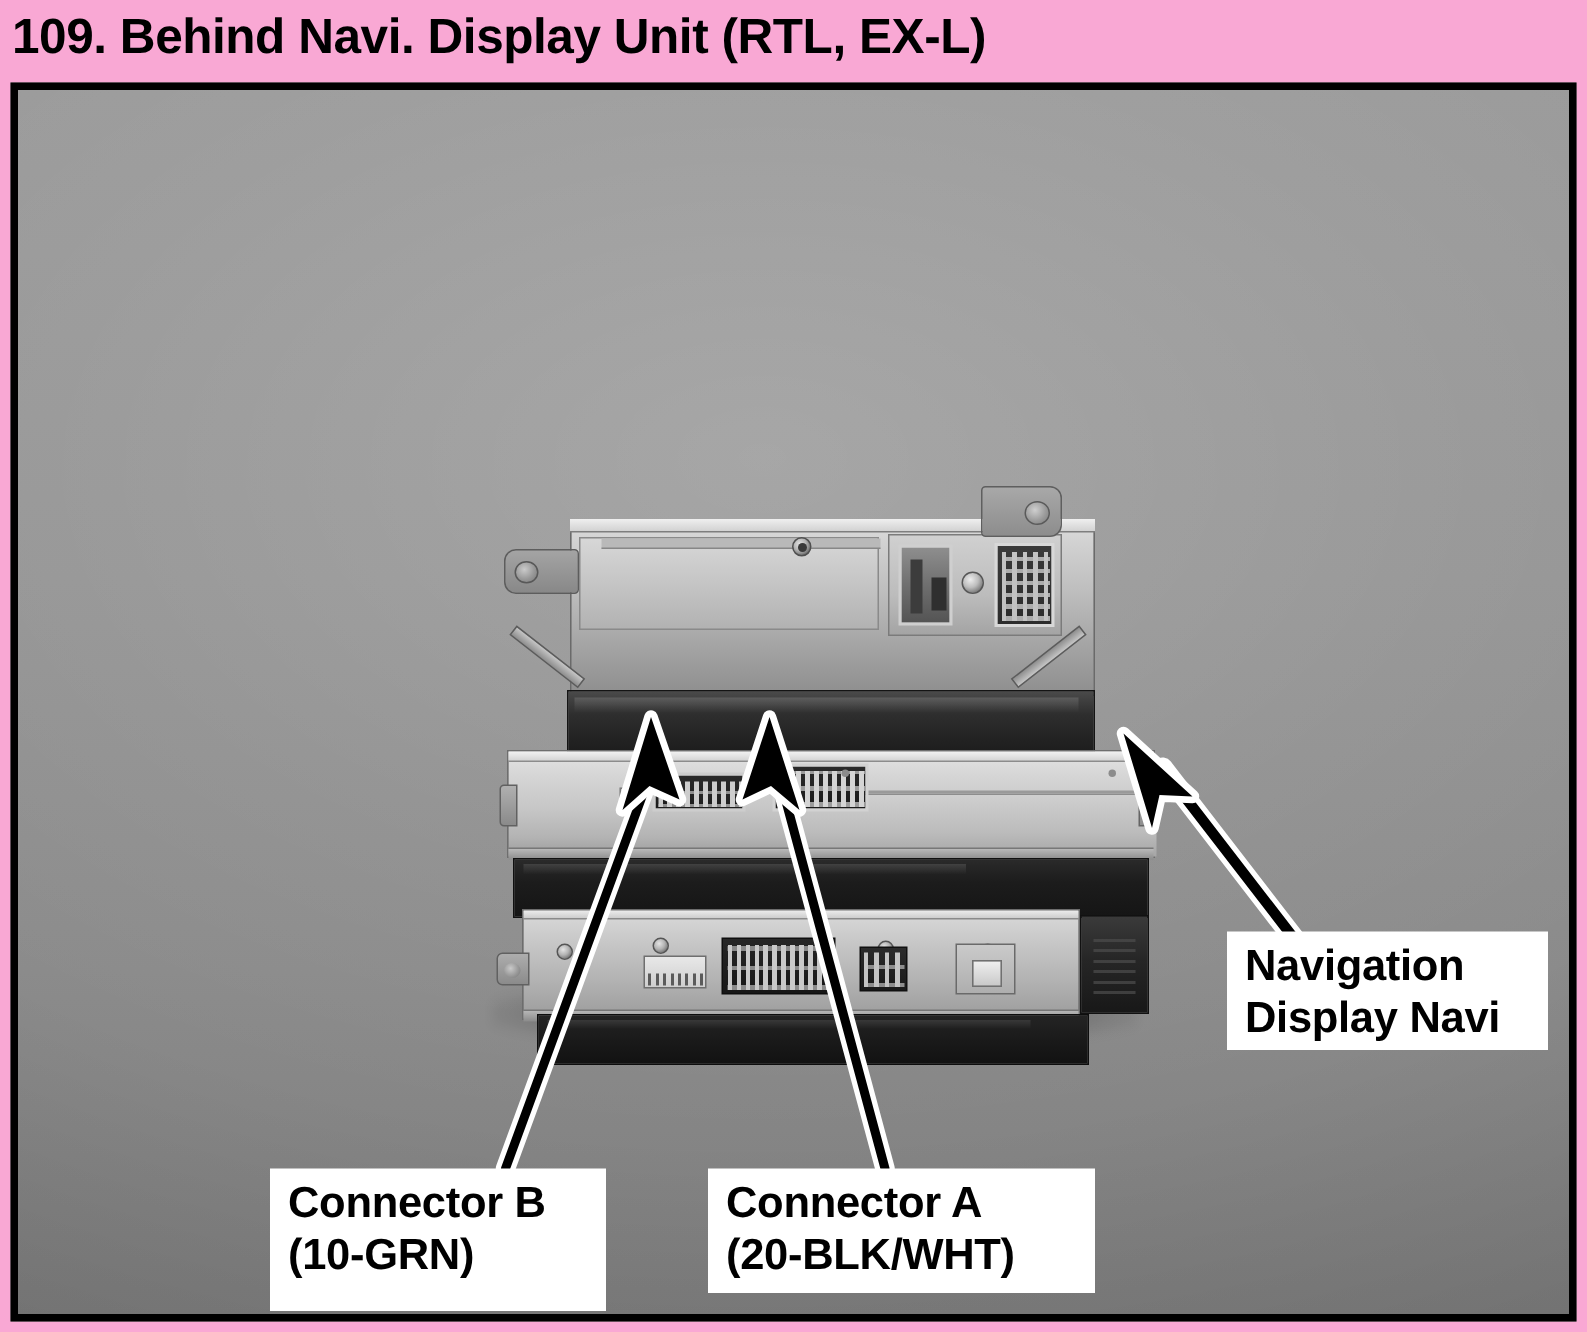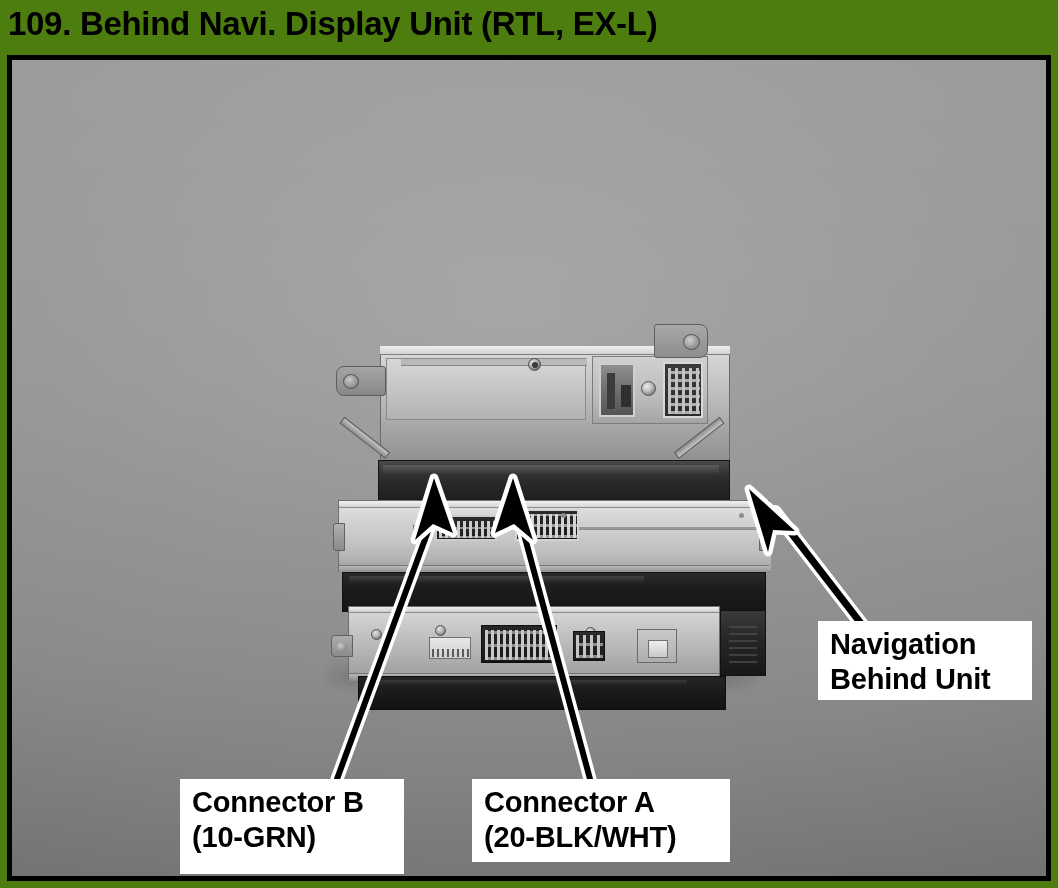--- a/index.html
+++ b/index.html
@@ -4,21 +4,21 @@
 <style>
   html, body {
     margin: 0;
     padding: 0;
     background: #ffffff;
   }
   #page {
     position: relative;
     width: 1058px;
     height: 888px;
-    background: #4d7c0f;
+    background: #f9a8d4;
     font-family: "Liberation Sans", sans-serif;
     overflow: hidden;
   }
 
   
   #title {
     position: absolute;
     left: 8px;
     top: 2px;
     width: 1040px;
@@ -689,15 +689,15 @@
     </g>
   </svg>
 
   <div id="callout-conn-b" class="callout-box">Connector B
 (10-GRN)</div>
 
   <div id="callout-conn-a" class="callout-box">Connector A
 (20-BLK/WHT)</div>
 
   <div id="callout-nav-unit" class="callout-box">Navigation
-Behind Unit</div>
+Display Navi</div>
 
 </div>
 
 </body></html>

